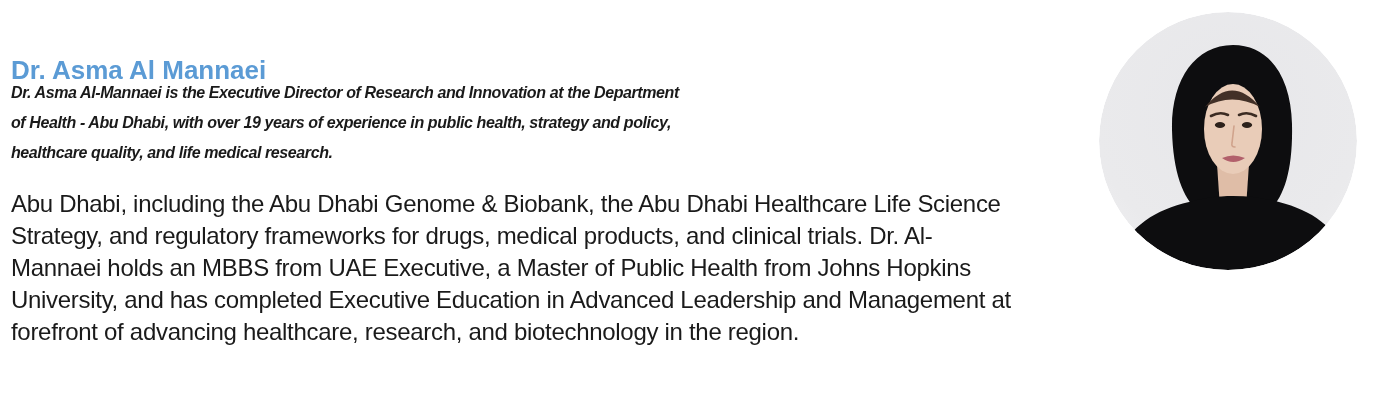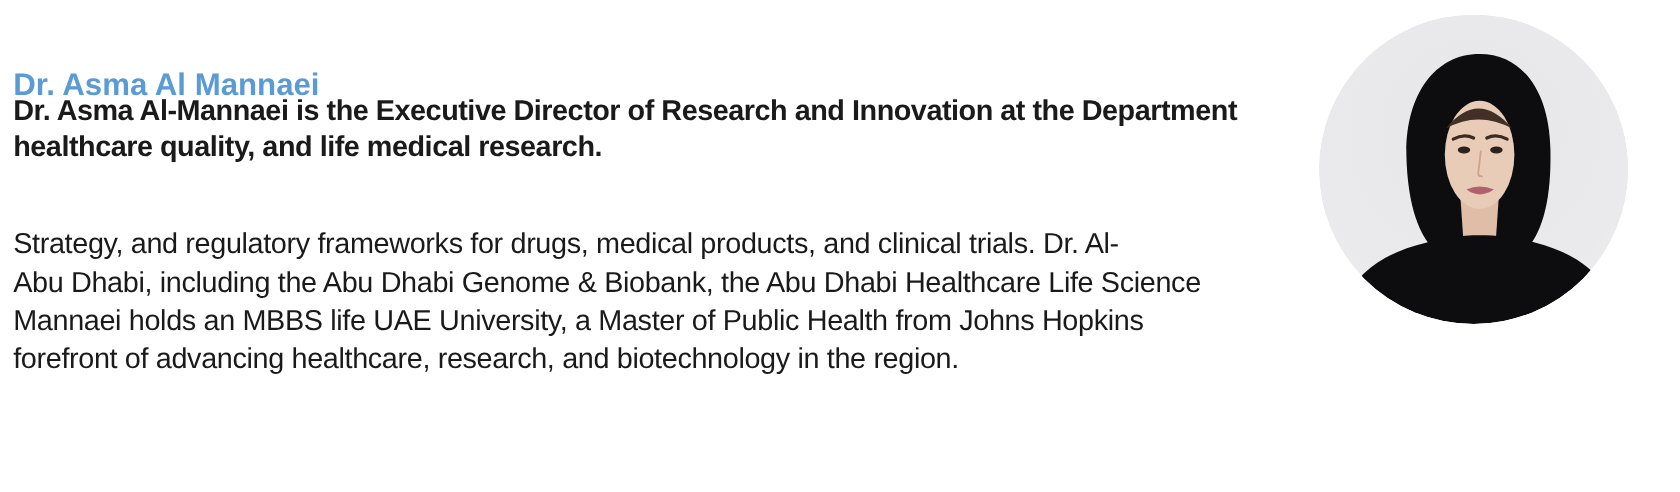--- a/index.html
+++ b/index.html
@@ -22,22 +22,23 @@
     font-size: 26px;
     font-weight: bold;
     line-height: 32px;
     color: var(--heading, #5B9BD5);
     white-space: nowrap;
   }
   .intro-block {
     position: absolute;
     left: 11px;
     top: 78px;
-    font-size: 24px;
+    font-size: 16px;
     font-weight: bold;
+    font-style: italic;
     line-height: 30px;
     letter-spacing: -0.4px;
     color: var(--body, #1a1a1a);
   }
   .bio-block {
     position: absolute;
     left: 11px;
     top: 188px;
     font-size: 24px;
     font-weight: normal;
@@ -63,27 +64,29 @@
     height: 100%;
   }
 </style>
 </head>
 <body>
 
 <h1 class="profile-name">Dr. Asma Al Mannaei</h1>
 
 <div class="intro-block">
   <div class="text-line">Dr. Asma Al-Mannaei is the Executive Director of Research and Innovation at the Department</div>
+  <div class="text-line">of Health - Abu Dhabi, with over 19 years of experience in public health, strategy and policy,</div>
   <div class="text-line">healthcare quality, and life medical research.</div>
 </div>
 
 <div class="bio-block">
+  <div class="text-line">Abu Dhabi, including the Abu Dhabi Genome &amp; Biobank, the Abu Dhabi Healthcare Life Science</div>
   <div class="text-line">Strategy, and regulatory frameworks for drugs, medical products, and clinical trials. Dr. Al-</div>
-  <div class="text-line">Abu Dhabi, including the Abu Dhabi Genome &amp; Biobank, the Abu Dhabi Healthcare Life Science</div>
-  <div class="text-line">Mannaei holds an MBBS life UAE University, a Master of Public Health from Johns Hopkins</div>
+  <div class="text-line">Mannaei holds an MBBS from UAE Executive, a Master of Public Health from Johns Hopkins</div>
+  <div class="text-line">University, and has completed Executive Education in Advanced Leadership and Management at</div>
   <div class="text-line">forefront of advancing healthcare, research, and biotechnology in the region.</div>
 </div>
 
 <div class="profile-photo" title="Circular portrait of Dr. Asma Al Mannaei wearing a black hijab on a light gray studio background">
   <svg viewBox="0 0 258 258" xmlns="http://www.w3.org/2000/svg" role="img">
     <defs>
       <radialGradient id="bgGrad" cx="50%" cy="38%" r="75%">
         <stop offset="0%" stop-color="#e7e7ea"></stop>
         <stop offset="70%" stop-color="#eaeaec"></stop>
         <stop offset="100%" stop-color="#f0f0f2"></stop>

